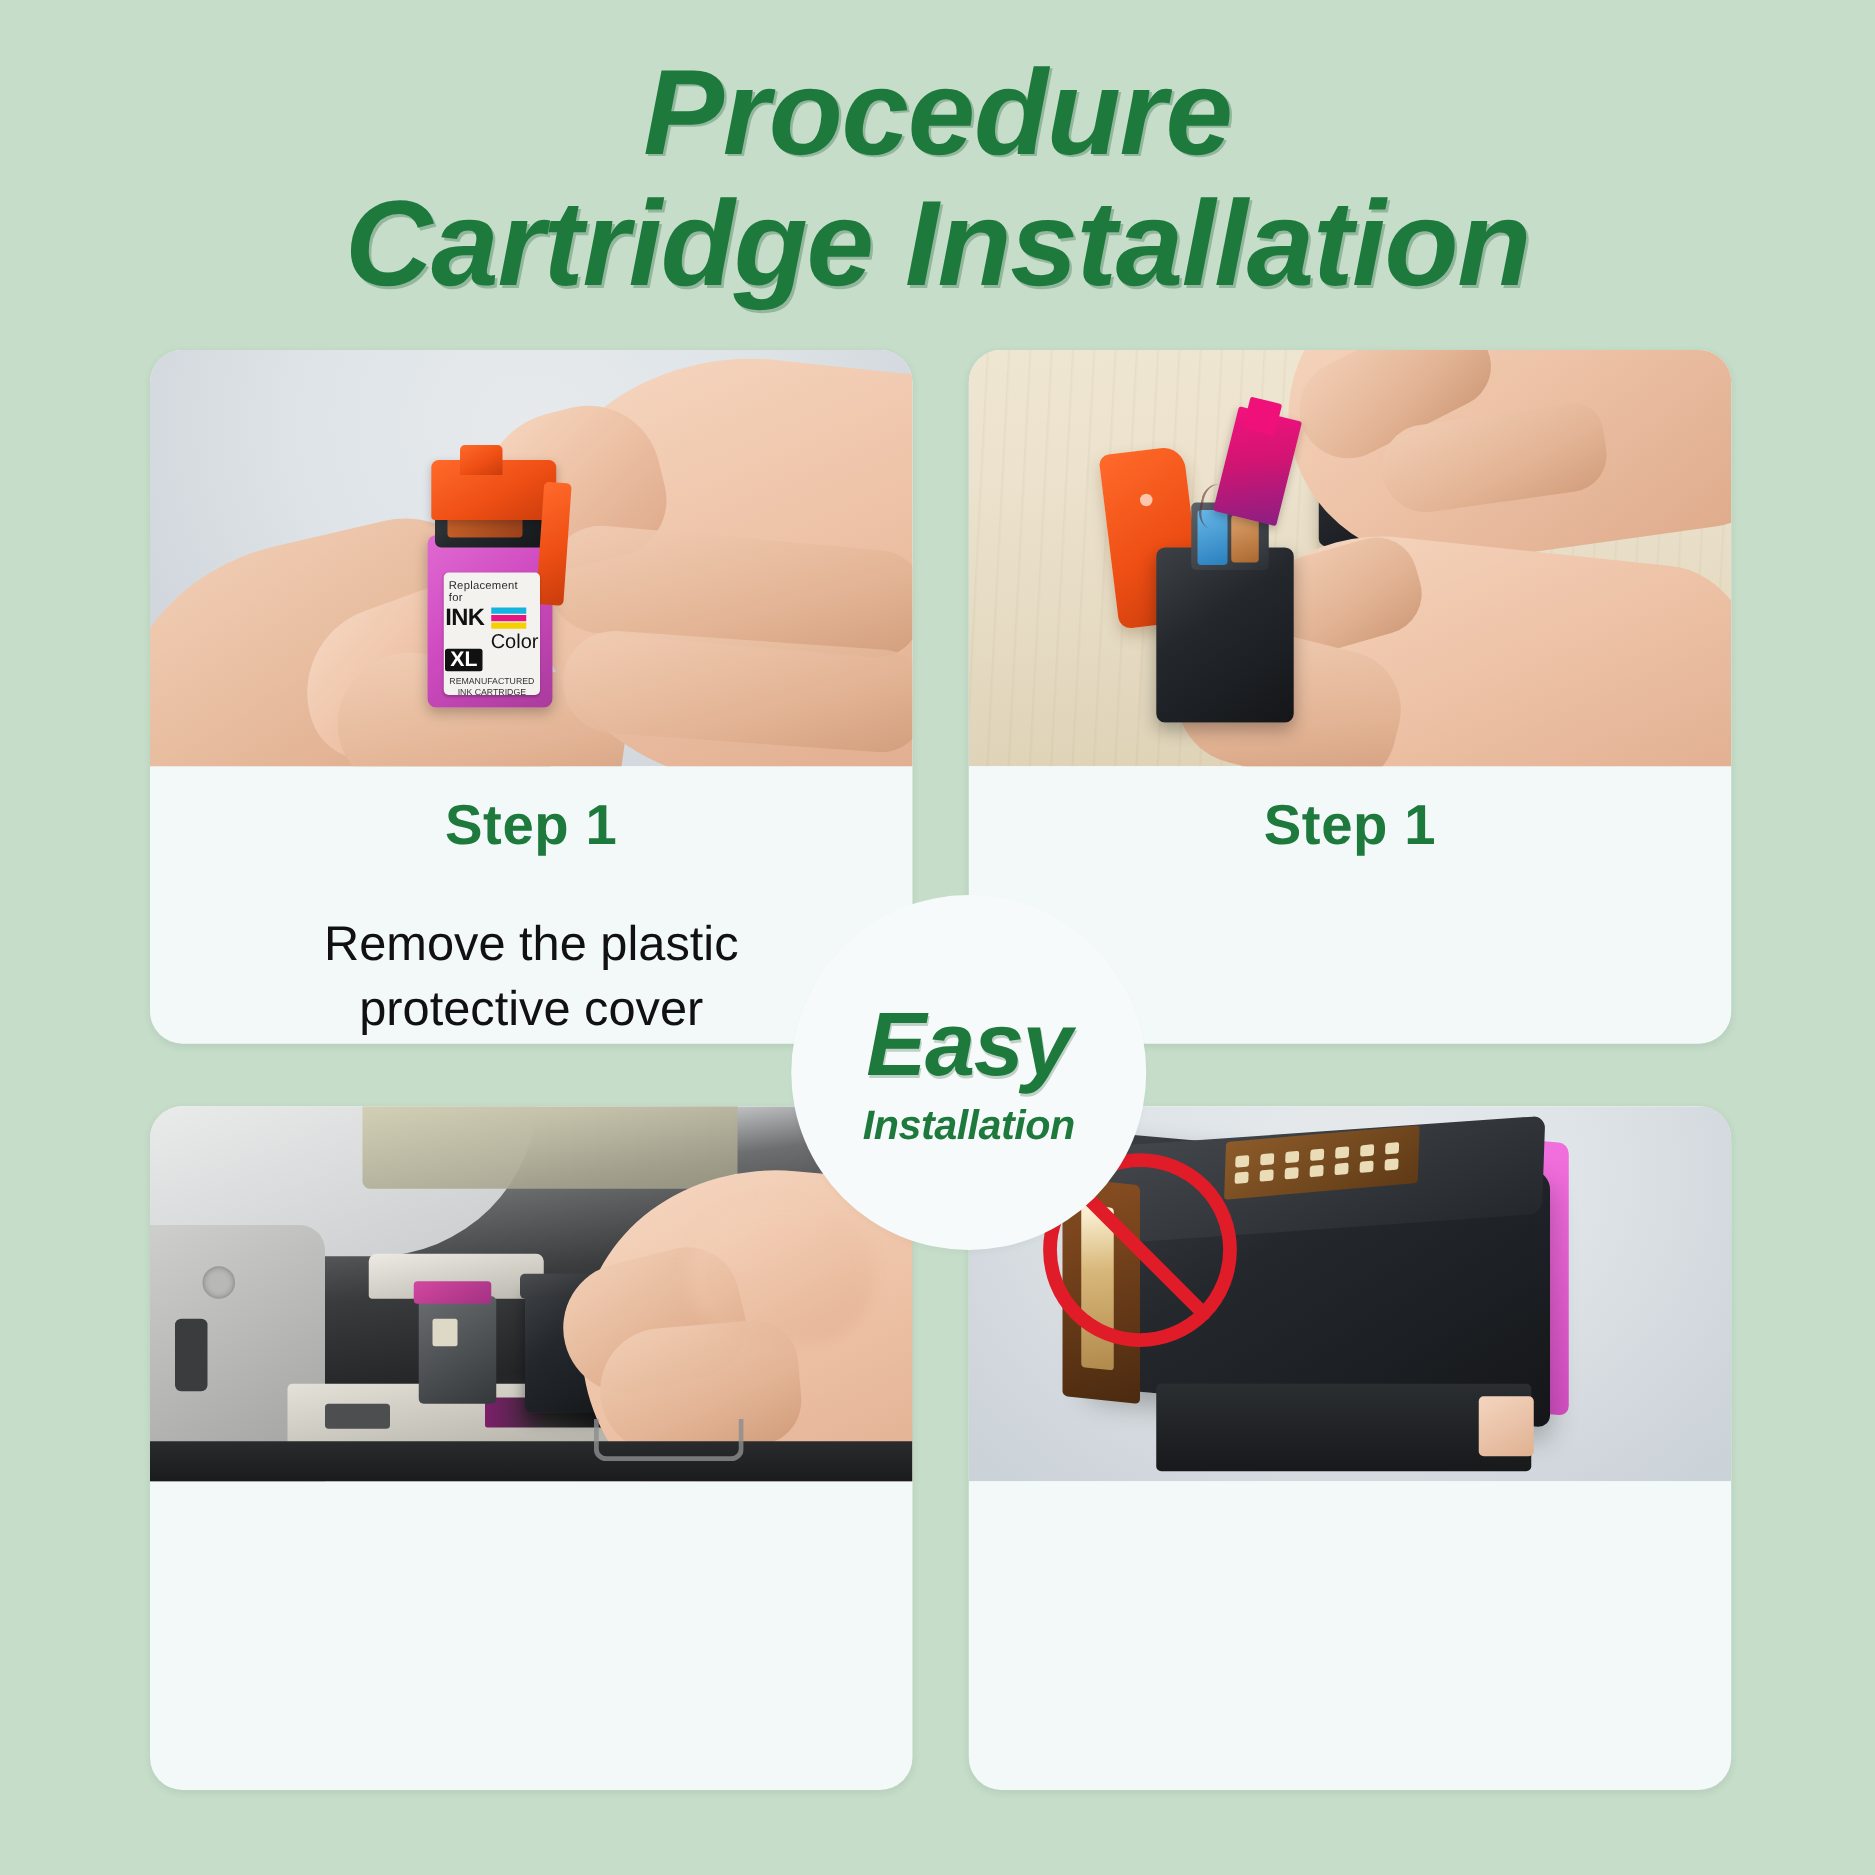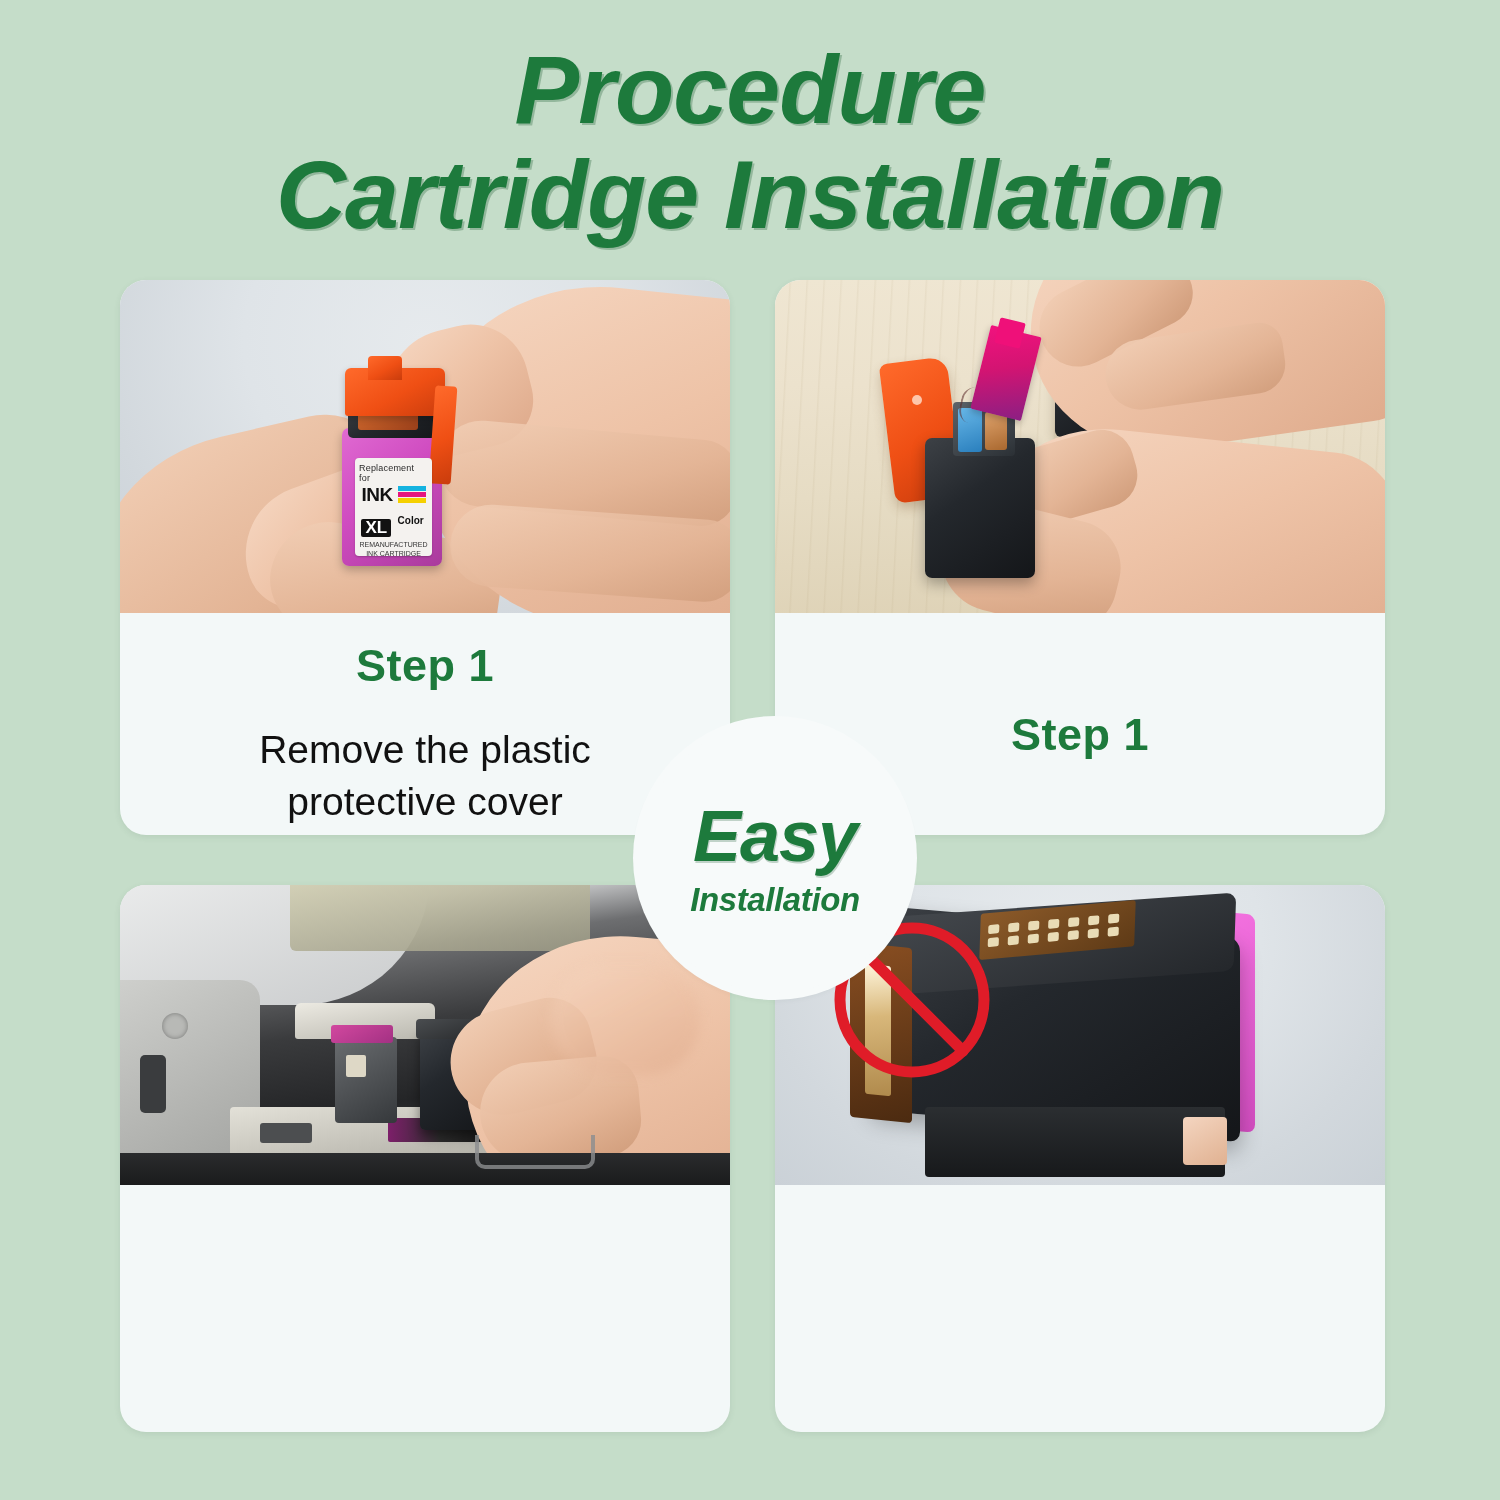--- a/index.html
+++ b/index.html
@@ -49,21 +49,21 @@
   .photo{
     position:relative;
     overflow:hidden;
     flex:0 0 auto;
   }
   .card.r1 .photo{ height:333px; }
   .card.r2 .photo{ height:300px; }
   .caption{
     flex:1 1 auto;
     display:flex; flex-direction:column;
-    align-items:center; justify-content:center;
+    align-items:center; justify-content:space-between;
     padding-top:22px;
     text-align:center;
   }
   .step-title{
     color:#1d7a3c;
     font-weight:bold;
     font-size:45px;
     line-height:1.12;
     letter-spacing:.5px;
   }
@@ -134,21 +134,21 @@
   .lab-top{ font-size:9px; color:#2a2a2a; letter-spacing:.2px; }
   .lab-mid{ display:flex; gap:5px; margin-top:3px; }
   .lab-ink{ font-size:19px; font-weight:bold; color:#111; line-height:.95; letter-spacing:-.5px; }
   .lab-xl{
     background:#111; color:#fff; font-size:17px; font-weight:bold;
     padding:0 4px; border-radius:2px; line-height:1.05; margin-top:15px;
     display:inline-block;
   }
   .lab-stripes{ display:flex; flex-direction:column; gap:1px; }
   .lab-stripes i{ display:block; width:28px; height:5px; }
-  .lab-color{ font-size:10px; font-weight:bold; color:#111; margin-top:12px; }
+  .lab-color{ font-size:16px; font-weight:normal; color:#111; margin-top:2px; }
   .lab-bot{ font-size:7px; color:#333; text-align:center; line-height:1.25; margin-top:4px; }
 
   
   .no-sign{ position:absolute; }
   .no-sign svg{ display:block; }
 
   
   .badge{
     position:absolute;
     left:640px; top:723px;

